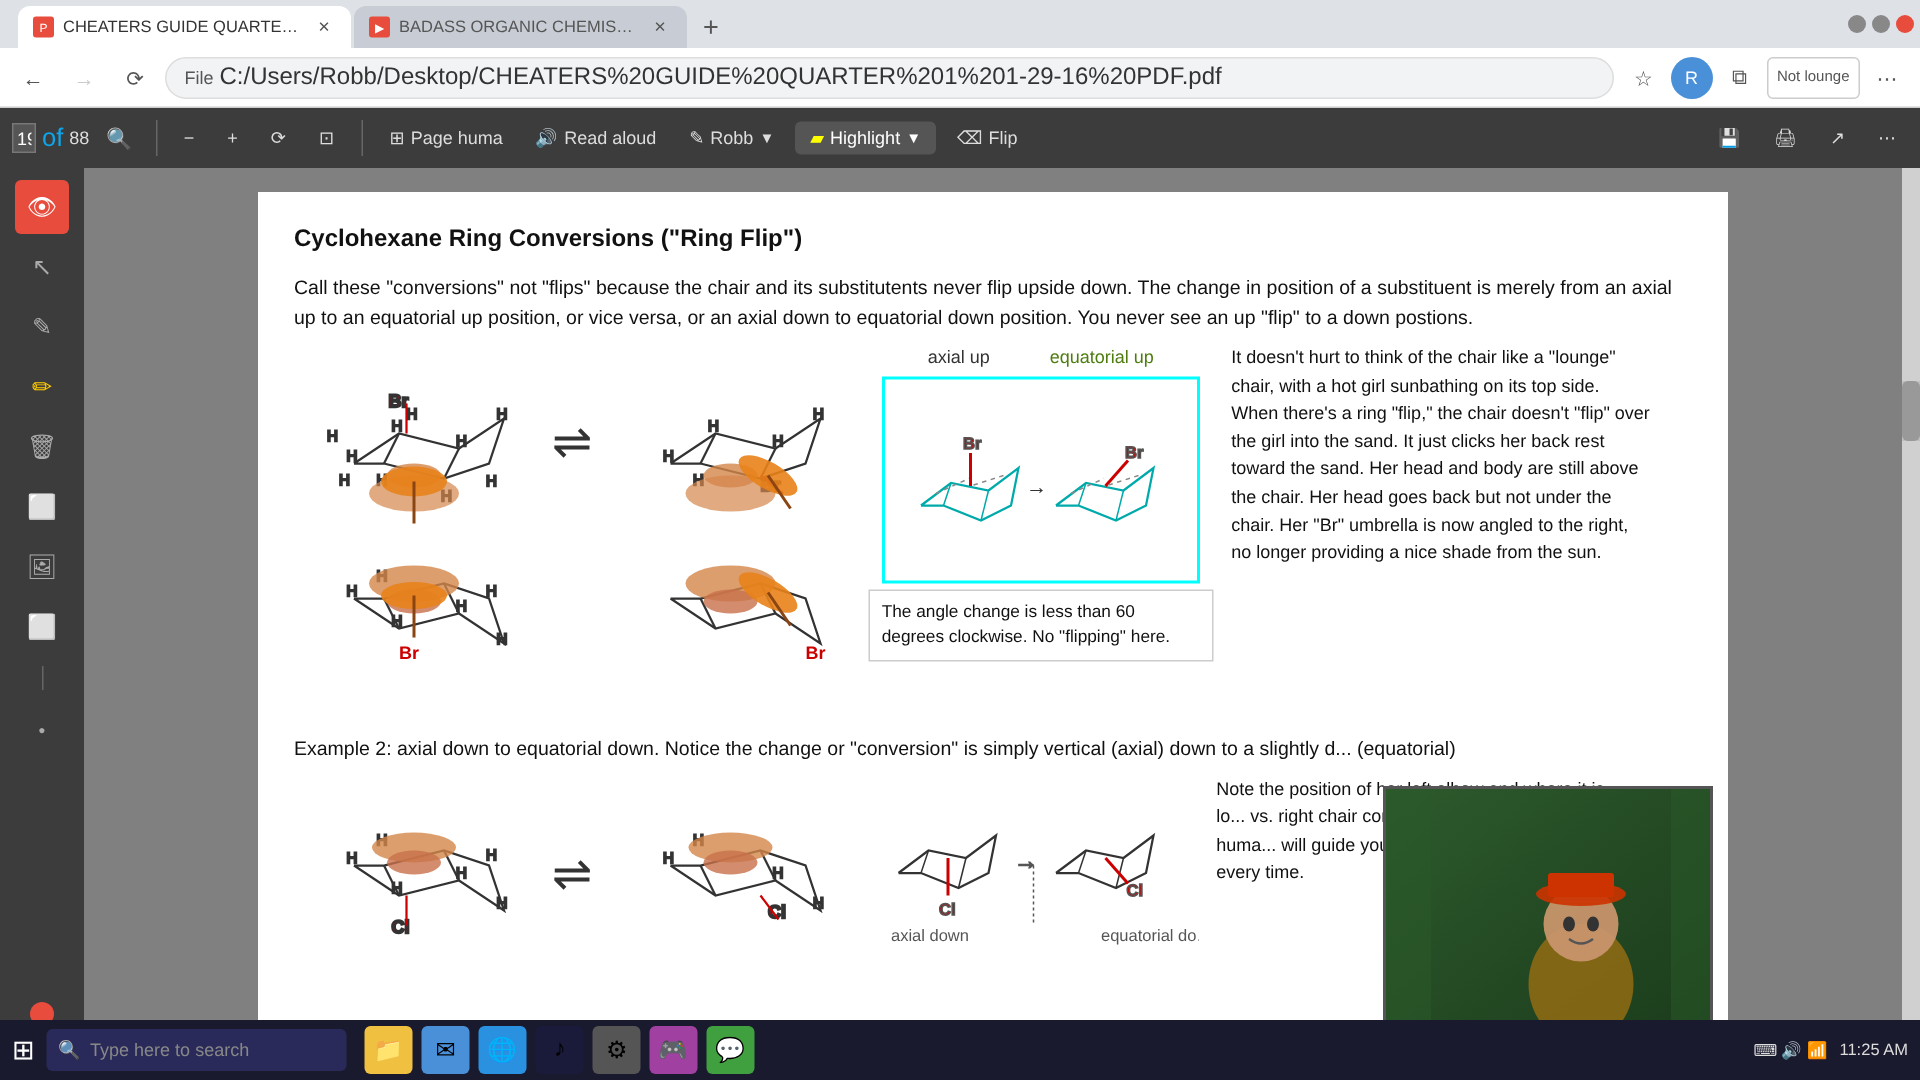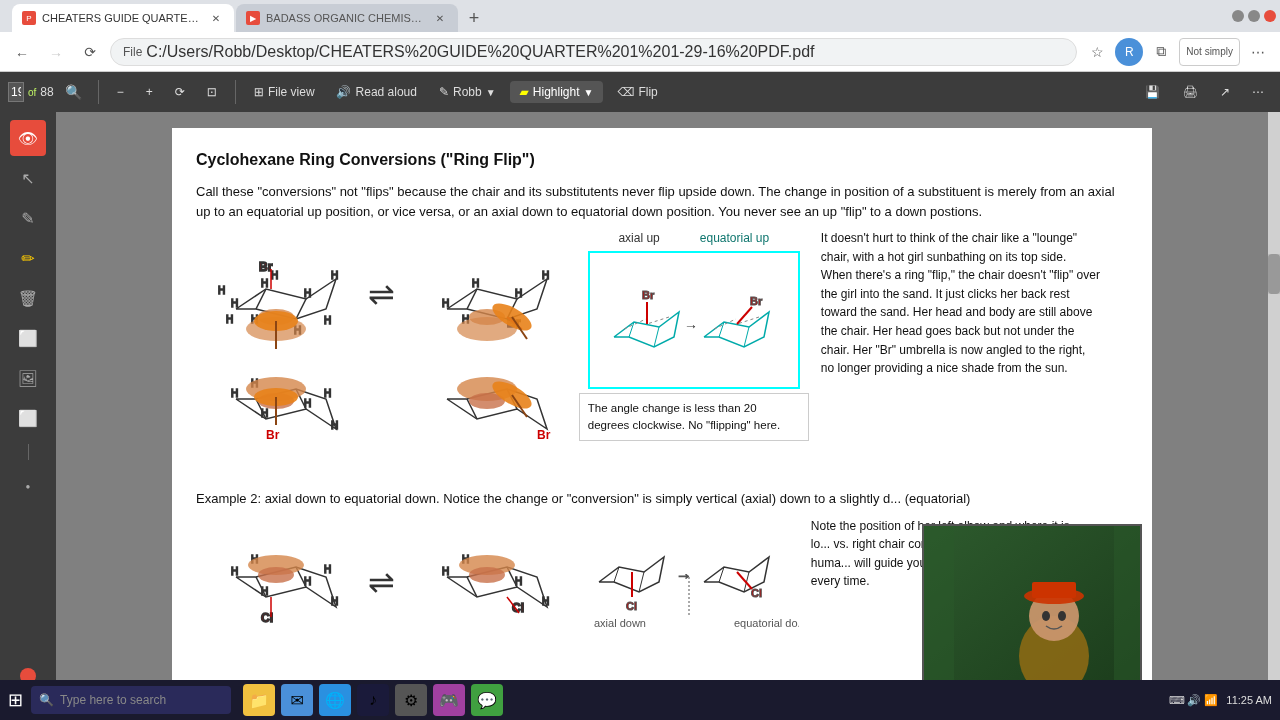--- a/index.html
+++ b/index.html
@@ -87,42 +87,42 @@
     <div class="nav-btn" style="color:#ccc;">→</div>
     <div class="nav-btn">⟳</div>
     <div class="address-bar">
       <span style="color:#555;margin-right:4px;">File</span>
       <span style="color:#333;font-size:16px;">C:/Users/Robb/Desktop/CHEATERS%20GUIDE%20QUARTER%201%201-29-16%20PDF.pdf</span>
     </div>
     <div class="nav-actions">
       <div class="nav-btn">☆</div>
       <div class="nav-btn" style="background:#4a90d9;color:#fff;border-radius:50%;width:28px;height:28px;display:flex;align-items:center;justify-content:center;font-size:12px;">R</div>
       <div class="nav-btn">⧉</div>
-      <div class="nav-btn" style="font-size:10px;width:auto;padding:0 6px;border:1px solid #ccc;border-radius:4px;">Not simply</div>
+      <div class="nav-btn" style="font-size:10px;width:auto;padding:0 6px;border:1px solid #ccc;border-radius:4px;">Not lounge</div>
       <div class="nav-btn">⋯</div>
     </div>
   </div>
 </div>
 
 <div class="pdf-toolbar">
   <div class="pdf-page-info">
     <input type="text" style="background: rgb(85, 85, 85); border: 1px solid rgb(119, 119, 119); color: rgb(255, 255, 255); width: 16px; text-align: center; font-size: 12px; padding: 2px;" value="19">
-    <span style="color:#bef264;font-size:10px;">of</span>
+    <span style="color:#0ea5e9;font-size:17px;">of</span>
     <span style="color:#ddd;font-size:12px;">88</span>
   </div>
   <div class="nav-btn" style="color:#aaa;">🔍</div>
   <div class="pdf-divider"></div>
   <div class="pdf-tool-btn">−</div>
   <div class="pdf-tool-btn">+</div>
   <div class="pdf-tool-btn">⟳</div>
   <div class="pdf-tool-btn">⊡</div>
   <div class="pdf-divider"></div>
   <div class="pdf-tool-btn">
     <span>⊞</span>
-    <span>File view</span>
+    <span>Page huma</span>
   </div>
   <div class="pdf-tool-btn">
     <span>🔊</span>
     <span>Read aloud</span>
   </div>
   <div class="pdf-tool-btn">
     <span>✎</span>
     <span>Robb</span>
     <span style="font-size:10px;">▼</span>
   </div>
@@ -257,21 +257,21 @@
             <ellipse cx="80" cy="40" rx="30" ry="12" fill="#d4864a" opacity="0.8"></ellipse>
             <ellipse cx="80" cy="52" rx="18" ry="8" fill="#c8714a" opacity="0.8"></ellipse>
             <ellipse cx="105" cy="46" rx="22" ry="9" fill="#e8821a" opacity="0.9" transform="rotate(30,105,46)"></ellipse>
             <line x1="105" y1="46" x2="120" y2="68" stroke="#8B4513" stroke-width="2"></line>
           </svg>
         </div>
 
         <div style="display:flex;flex-direction:column;align-items:center;gap:4px;">
           <div style="display:flex;gap:40px;font-size:12px;align-items:flex-end;">
             <span style="color:#333;">axial up</span>
-            <span style="color:#0f766e;">equatorial up</span>
+            <span style="color:#4d7c0f;">equatorial up</span>
           </div>
           <div style="border:2px solid cyan;padding:4px;">
             <svg width="200" height="120">
 
               <g stroke="#555" stroke-width="1" fill="none">
                 <polyline points="20,80 40,65 65,70 85,55 80,80 60,90 35,80 20,80" stroke="#00aaaa" stroke-width="1.5"></polyline>
                 <line x1="40" y1="65" x2="35" y2="80" stroke="#00aaaa"></line>
                 <line x1="65" y1="70" x2="60" y2="90" stroke="#00aaaa"></line>
 
                 <line x1="53" y1="67" x2="53" y2="45" stroke="#cc0000" stroke-width="2"></line>
@@ -290,21 +290,21 @@
 
                 <line x1="143" y1="67" x2="158" y2="50" stroke="#cc0000" stroke-width="2"></line>
                 <text x="156" y="48" fill="#cc0000" font-size="11" font-weight="bold">Br</text>
 
                 <line x1="120" y1="72" x2="142" y2="62" stroke="#888" stroke-dasharray="3,3" stroke-width="1"></line>
                 <line x1="165" y1="60" x2="143" y2="67" stroke="#888" stroke-dasharray="3,3" stroke-width="1"></line>
               </g>
             </svg>
           </div>
           <div style="border:1px solid #ccc;padding:6px 8px;font-size:11.5px;width:230px;line-height:1.5;">
-            <span>The angle change is less than 20 degrees clockwise. No "flipping" here.</span>
+            <span>The angle change is less than 60 degrees clockwise. No "flipping" here.</span>
           </div>
         </div>
 
         <div style="font-size:12px;line-height:1.55;max-width:280px;">
           <span>It doesn't hurt to think of the chair like a "lounge" chair, with a hot girl sunbathing on its top side. When there's a ring "flip," the chair doesn't "flip" over the girl into the sand. It just clicks her back rest toward the sand. Her head and body are still above the chair. Her head goes back but not under the chair. Her "Br" umbrella is now angled to the right, no longer providing a nice shade from the sun.</span>
         </div>
       </div>
 
       <p class="example-text" style="margin-top:10px;">Example 2: axial down to equatorial down. Notice the change or "conversion" is simply vertical (axial) down to a slightly d... (equatorial)</p>
 

